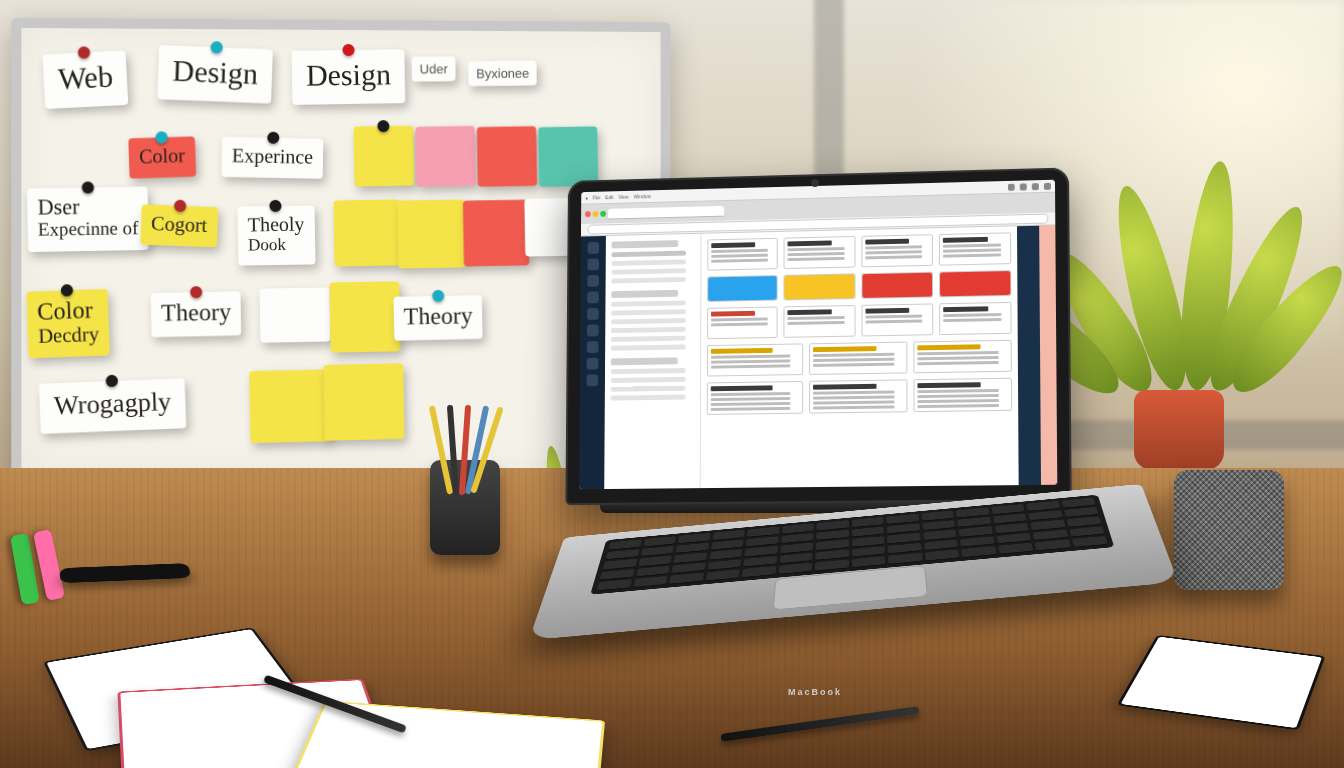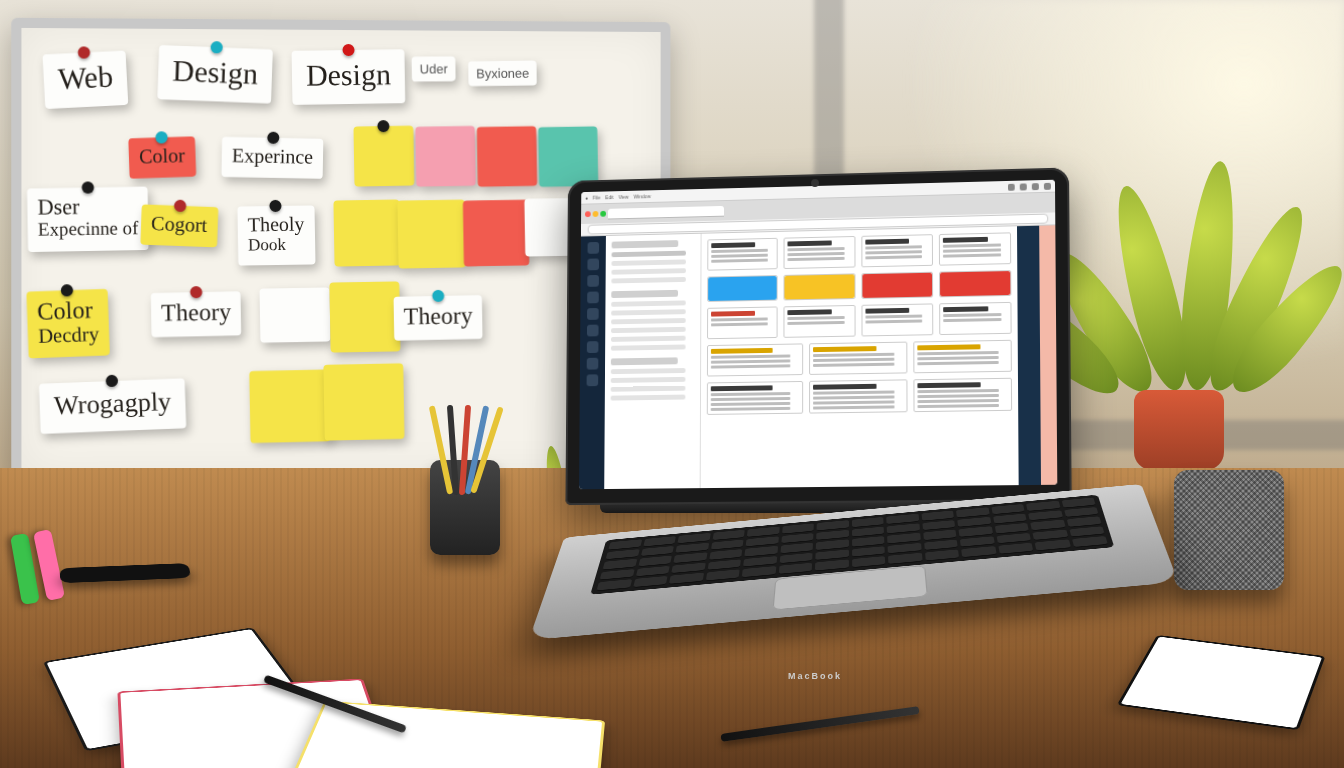--- a/index.html
+++ b/index.html
@@ -127,21 +127,21 @@
     box-shadow:0 30px 40px rgba(0,0,0,.5);
     position:relative;
   }
   .keys{
     position:absolute;top:14px;left:45px;right:45px;height:95px;
     background:#1a1a1a;border-radius:6px;
     display:grid;grid-template-columns:repeat(14,1fr);grid-template-rows:repeat(5,1fr);gap:3px;padding:5px;
   }
   .keys i{background:#2d2d2d;border-radius:3px;box-shadow:inset 0 -2px 0 #111;}
   .trackpad{position:absolute;bottom:14px;left:50%;width:140px;height:55px;transform:translateX(-50%);background:#bfbfbf;border-radius:8px;box-shadow:inset 0 0 0 1px #999;}
-  .brand{position:absolute;bottom:20px;left:50%;transform:translateX(-50%);font-size:9px;letter-spacing:2px;color:#ccc;font-weight:600;}
+  .brand{position:absolute;bottom:4px;left:50%;transform:translateX(-50%);font-size:9px;letter-spacing:2px;color:#ccc;font-weight:600;}
 
   
   .menubar{height:12px;background:#f4f4f4;border-bottom:1px solid #ccc;display:flex;align-items:center;gap:5px;padding:0 4px;}
   .menubar span{color:#666;font-size:5px;}
   .menubar .spacer{flex:1;}
   .menubar .mi{width:7px;height:7px;border-radius:2px;background:#888;}
   .tabbar{height:16px;background:#dcdcdc;display:flex;align-items:center;padding:2px 4px;gap:2px;}
   .dot{width:6px;height:6px;border-radius:50%;}
   .tab{flex:1;max-width:120px;height:11px;background:#fff;border-radius:3px 3px 0 0;box-shadow:0 -1px 0 #bbb inset;}
   .urlbar{height:12px;background:#f4f4f4;border-bottom:1px solid #ccc;display:flex;align-items:center;padding:0 4px;gap:3px;}

